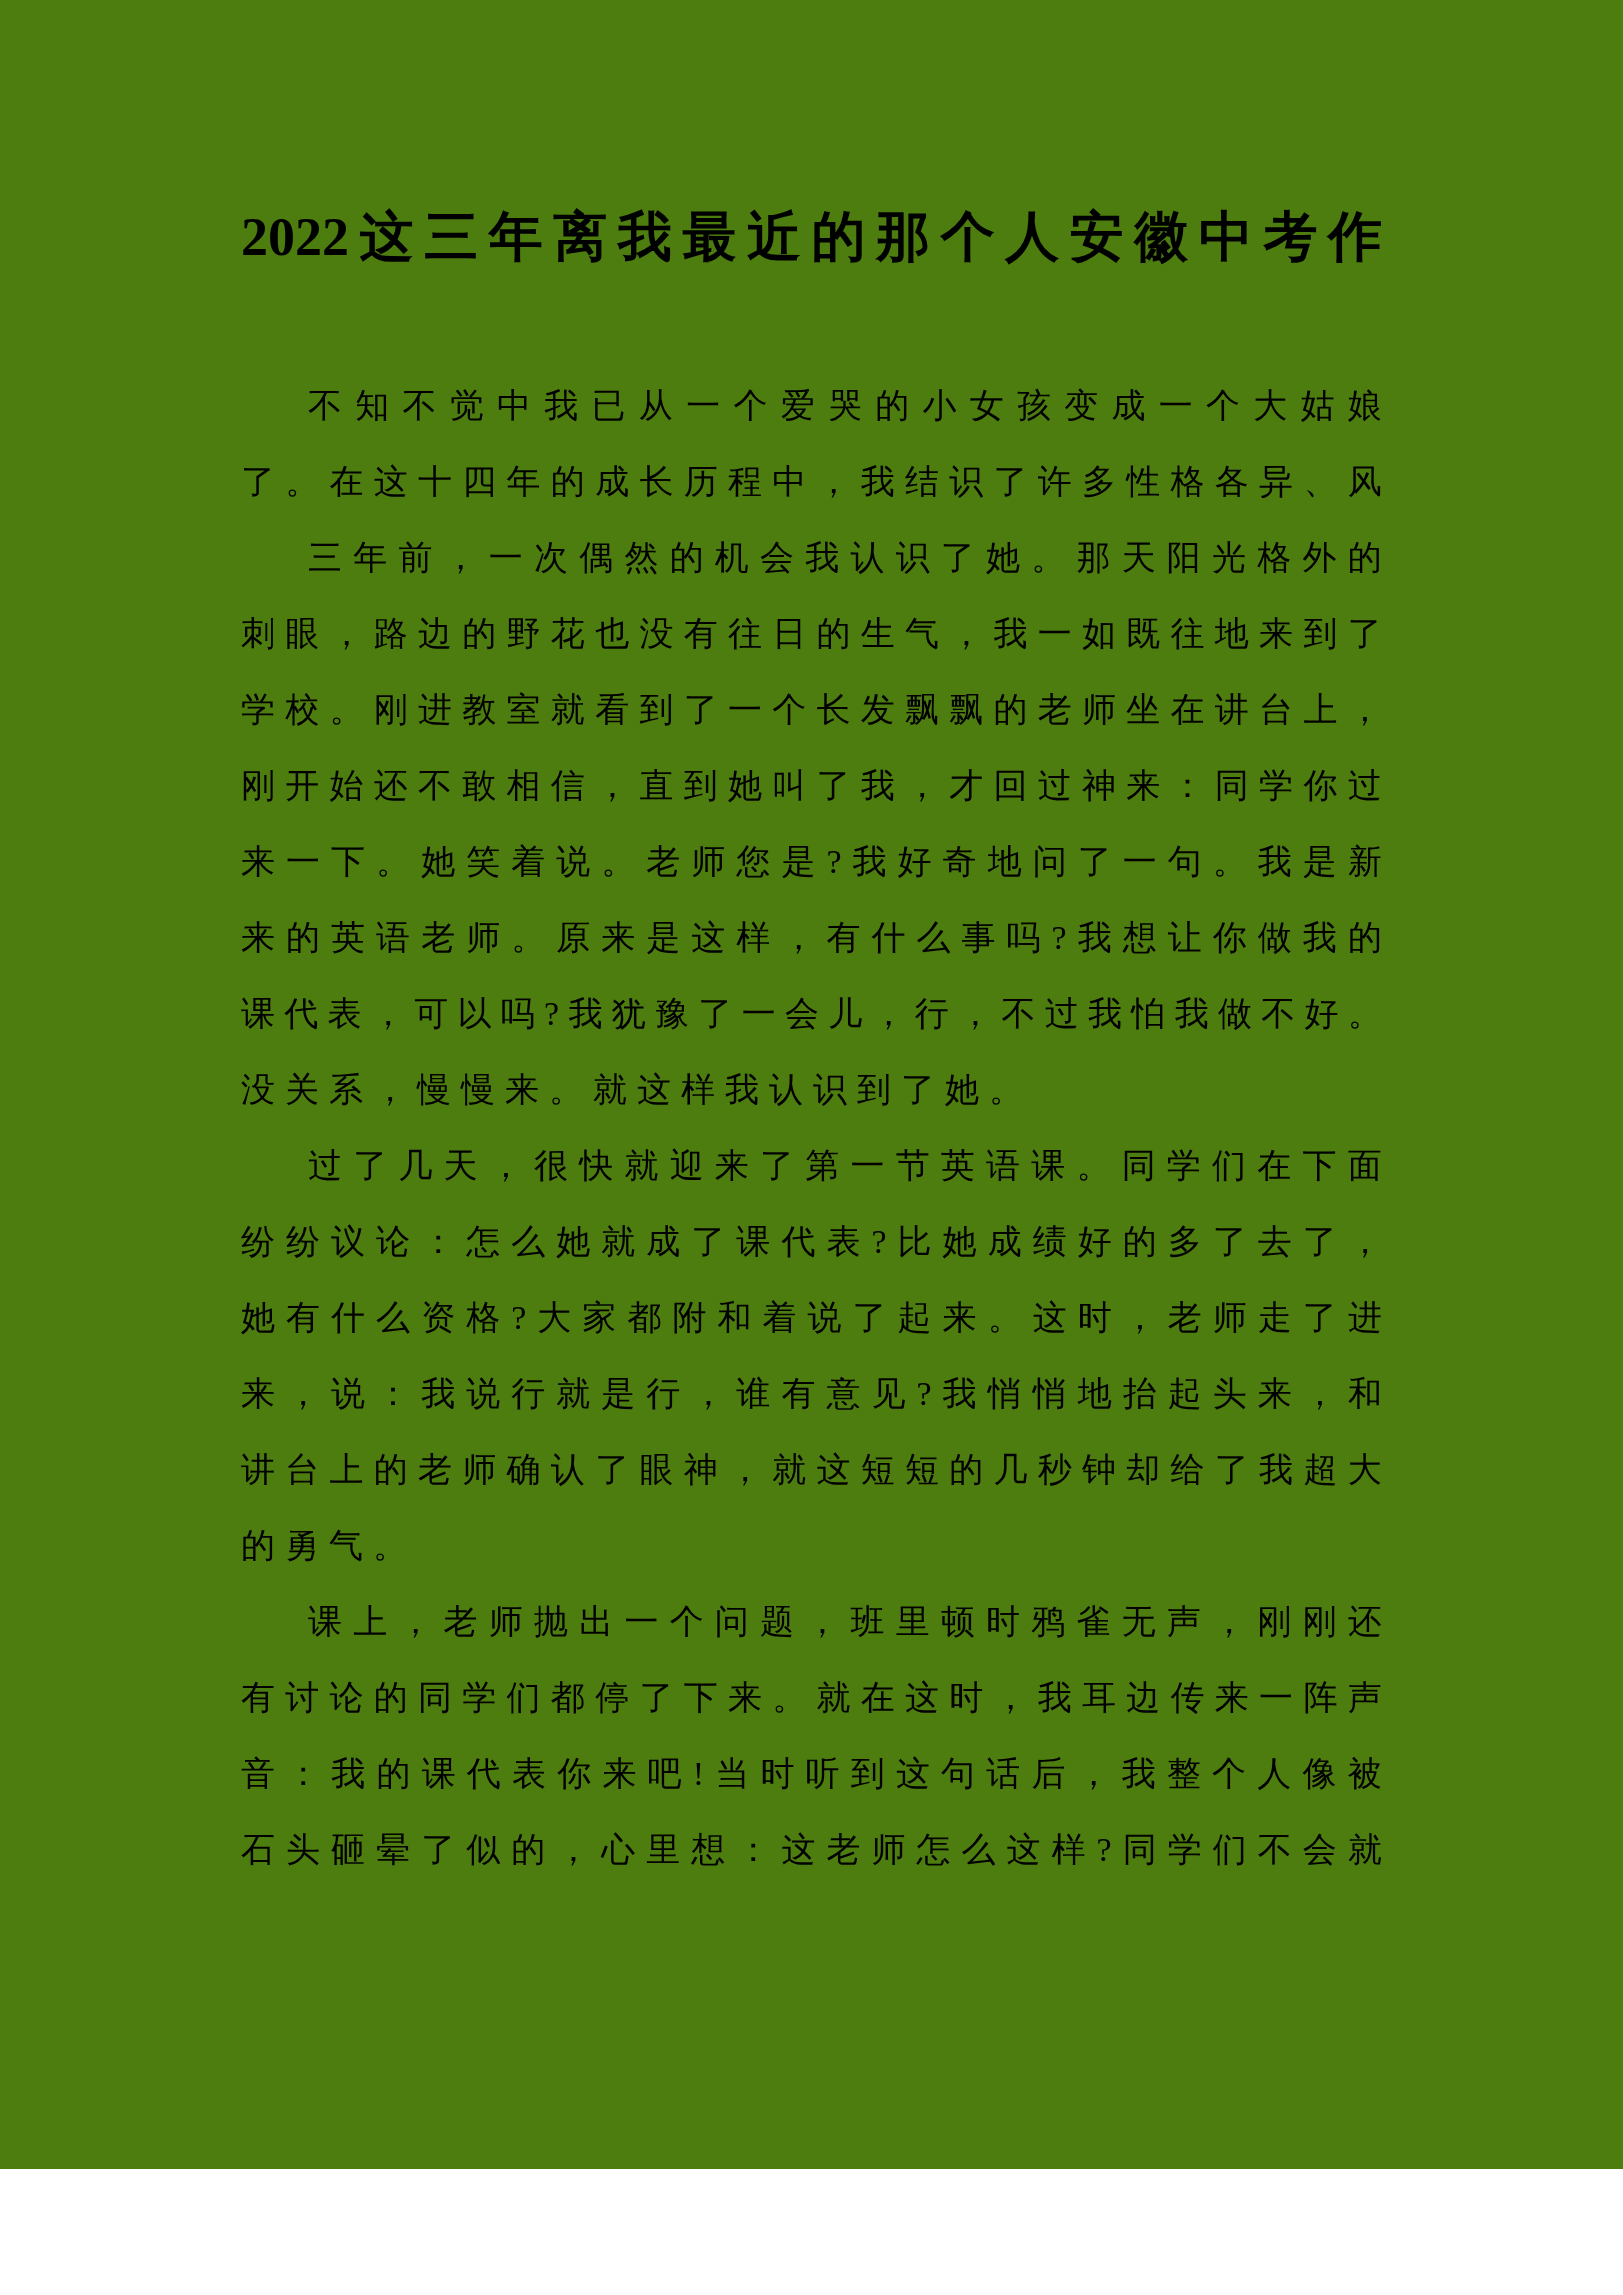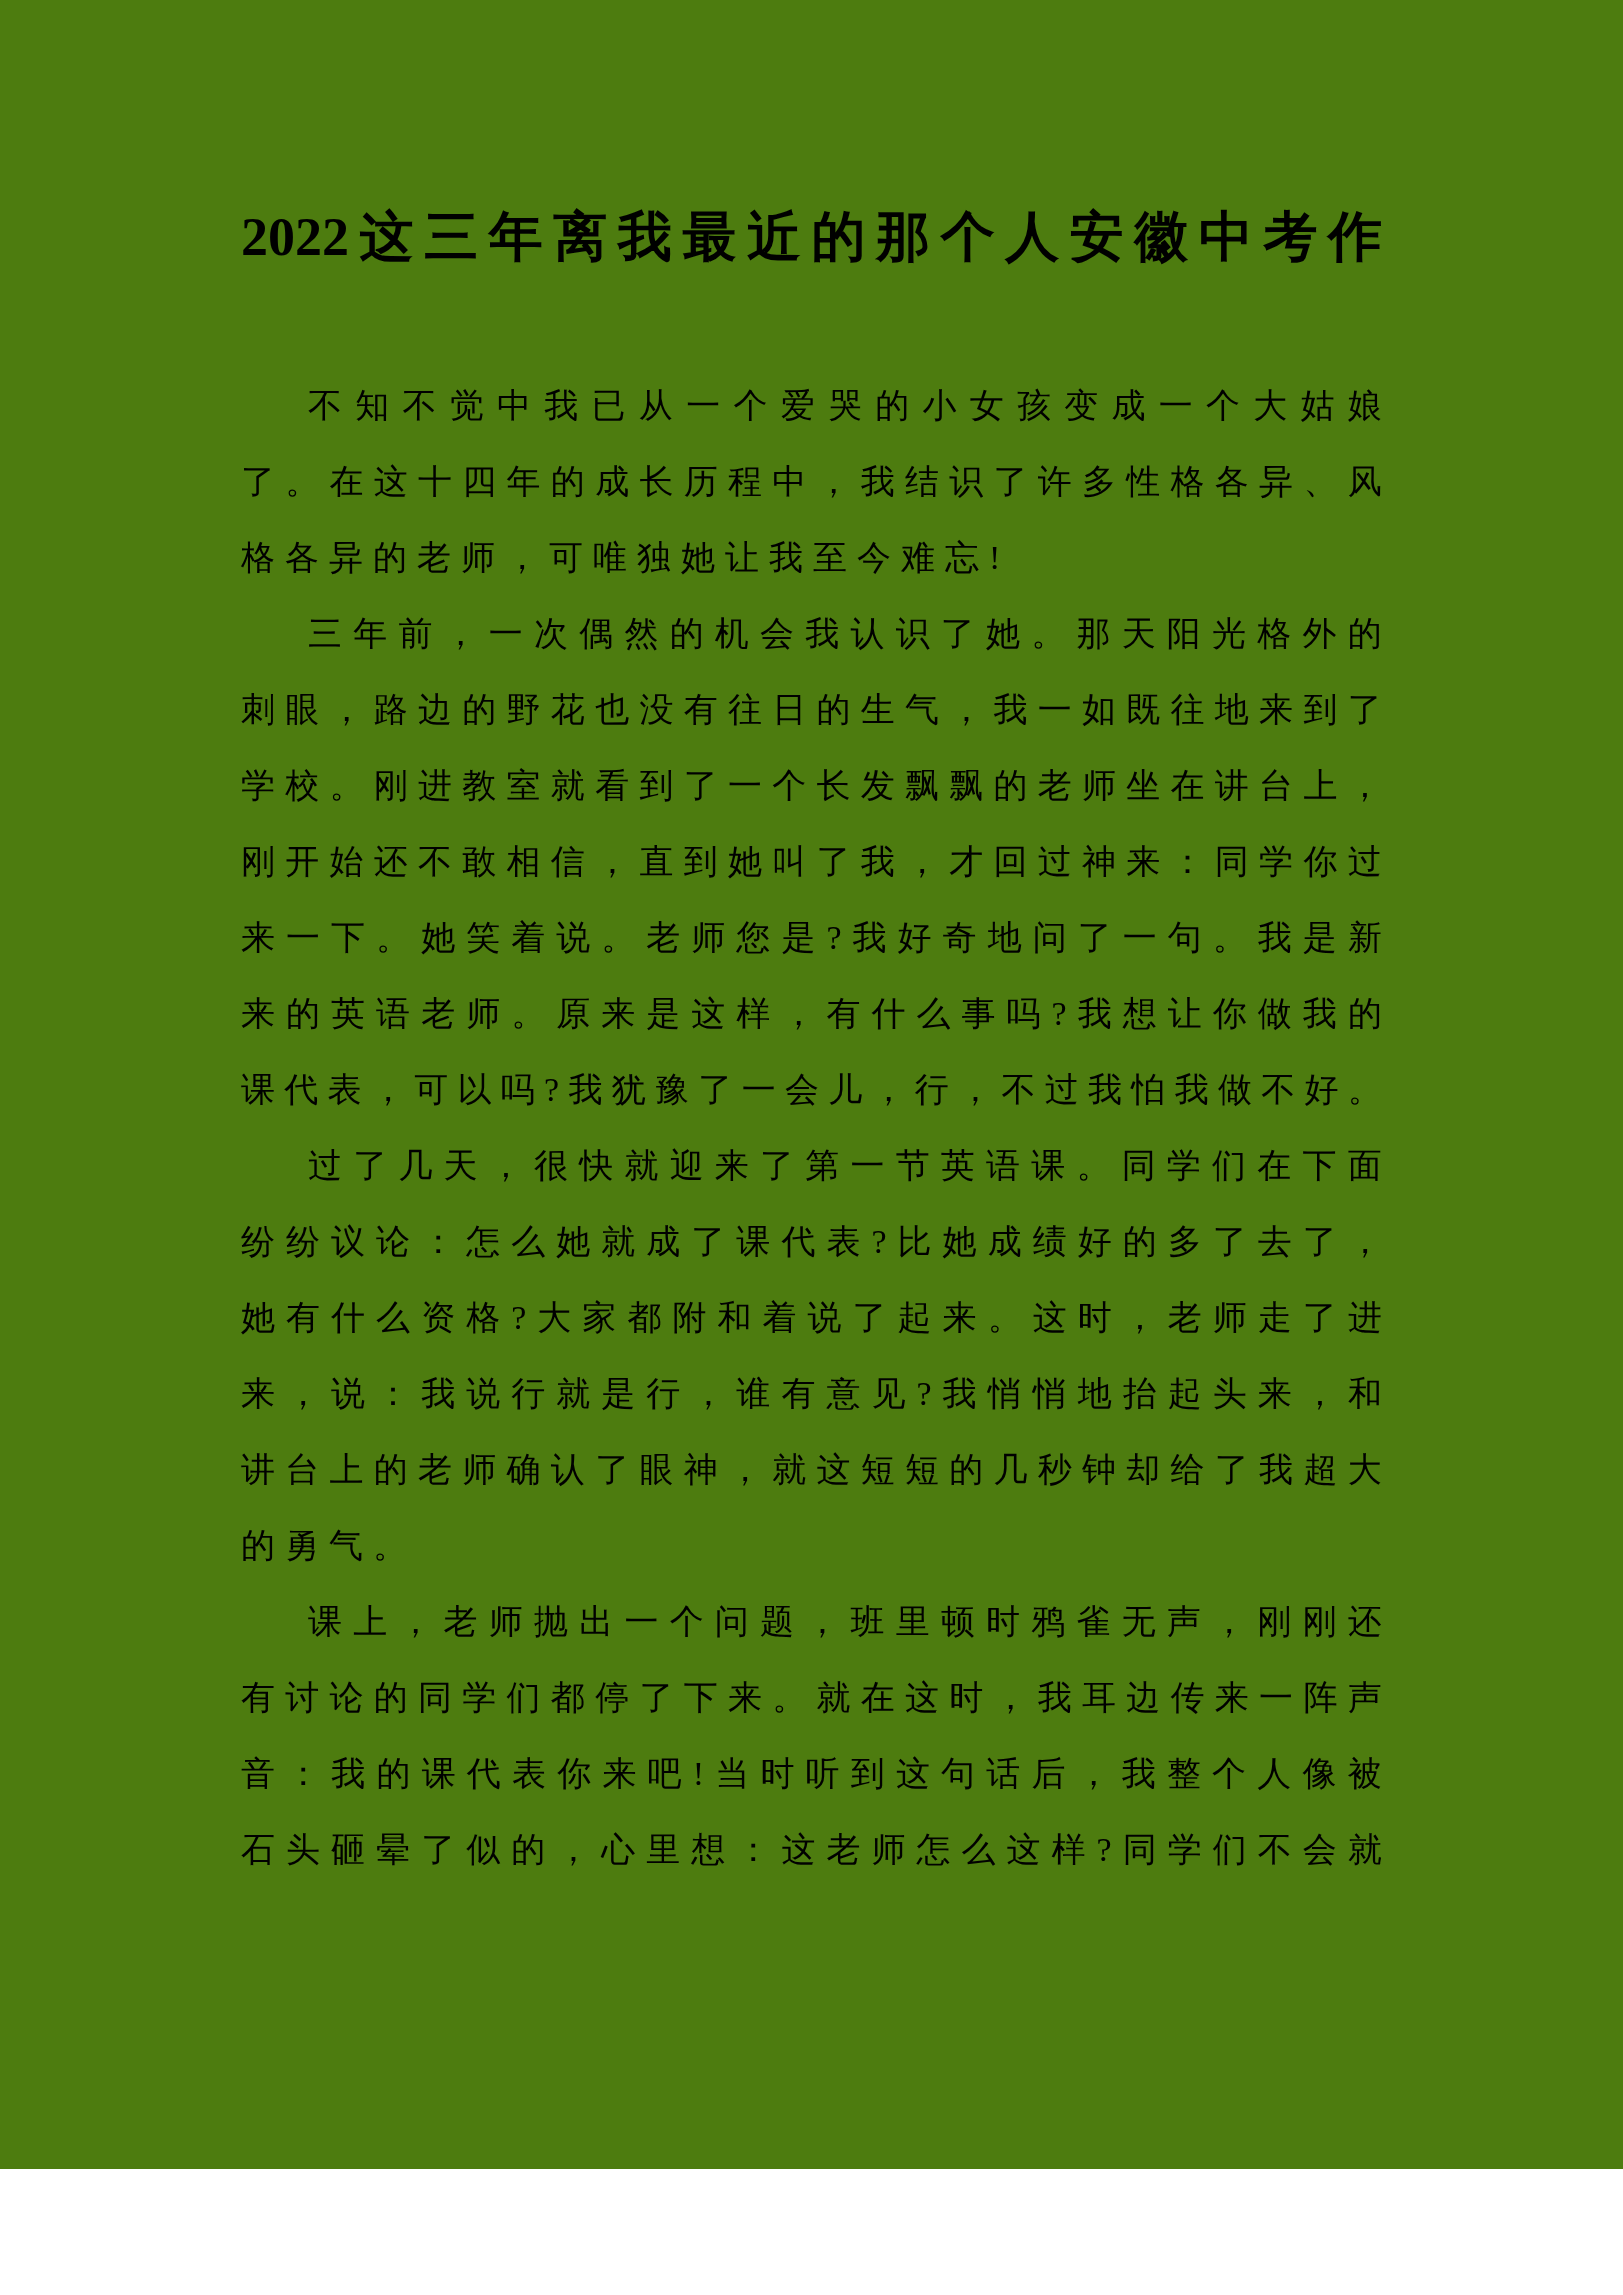--- a/index.html
+++ b/index.html
@@ -145,21 +145,20 @@
             <span>了</span>
             <span>许</span>
             <span>多</span>
             <span>性</span>
             <span>格</span>
             <span>各</span>
             <span>异</span>
             <span>、</span>
             <span>风</span>
           </div>
-          <div class="bline plain">格各异的老师，可唯独她让我至今难忘!</div>
         </div>
       <div class="paragraph">
           <div class="bline first flexj">
             <span>三</span>
             <span>年</span>
             <span>前</span>
             <span>，</span>
             <span>一</span>
             <span>次</span>
             <span>偶</span>
@@ -343,20 +342,21 @@
             <span>不</span>
             <span>过</span>
             <span>我</span>
             <span>怕</span>
             <span>我</span>
             <span>做</span>
             <span>不</span>
             <span>好</span>
             <span>。</span>
           </div>
+          <div class="bline plain">没关系，慢慢来。就这样我认识到了她。</div>
         </div>
       <div class="paragraph">
           <div class="bline first flexj">
             <span>过</span>
             <span>了</span>
             <span>几</span>
             <span>天</span>
             <span>，</span>
             <span>很</span>
             <span>快</span>

